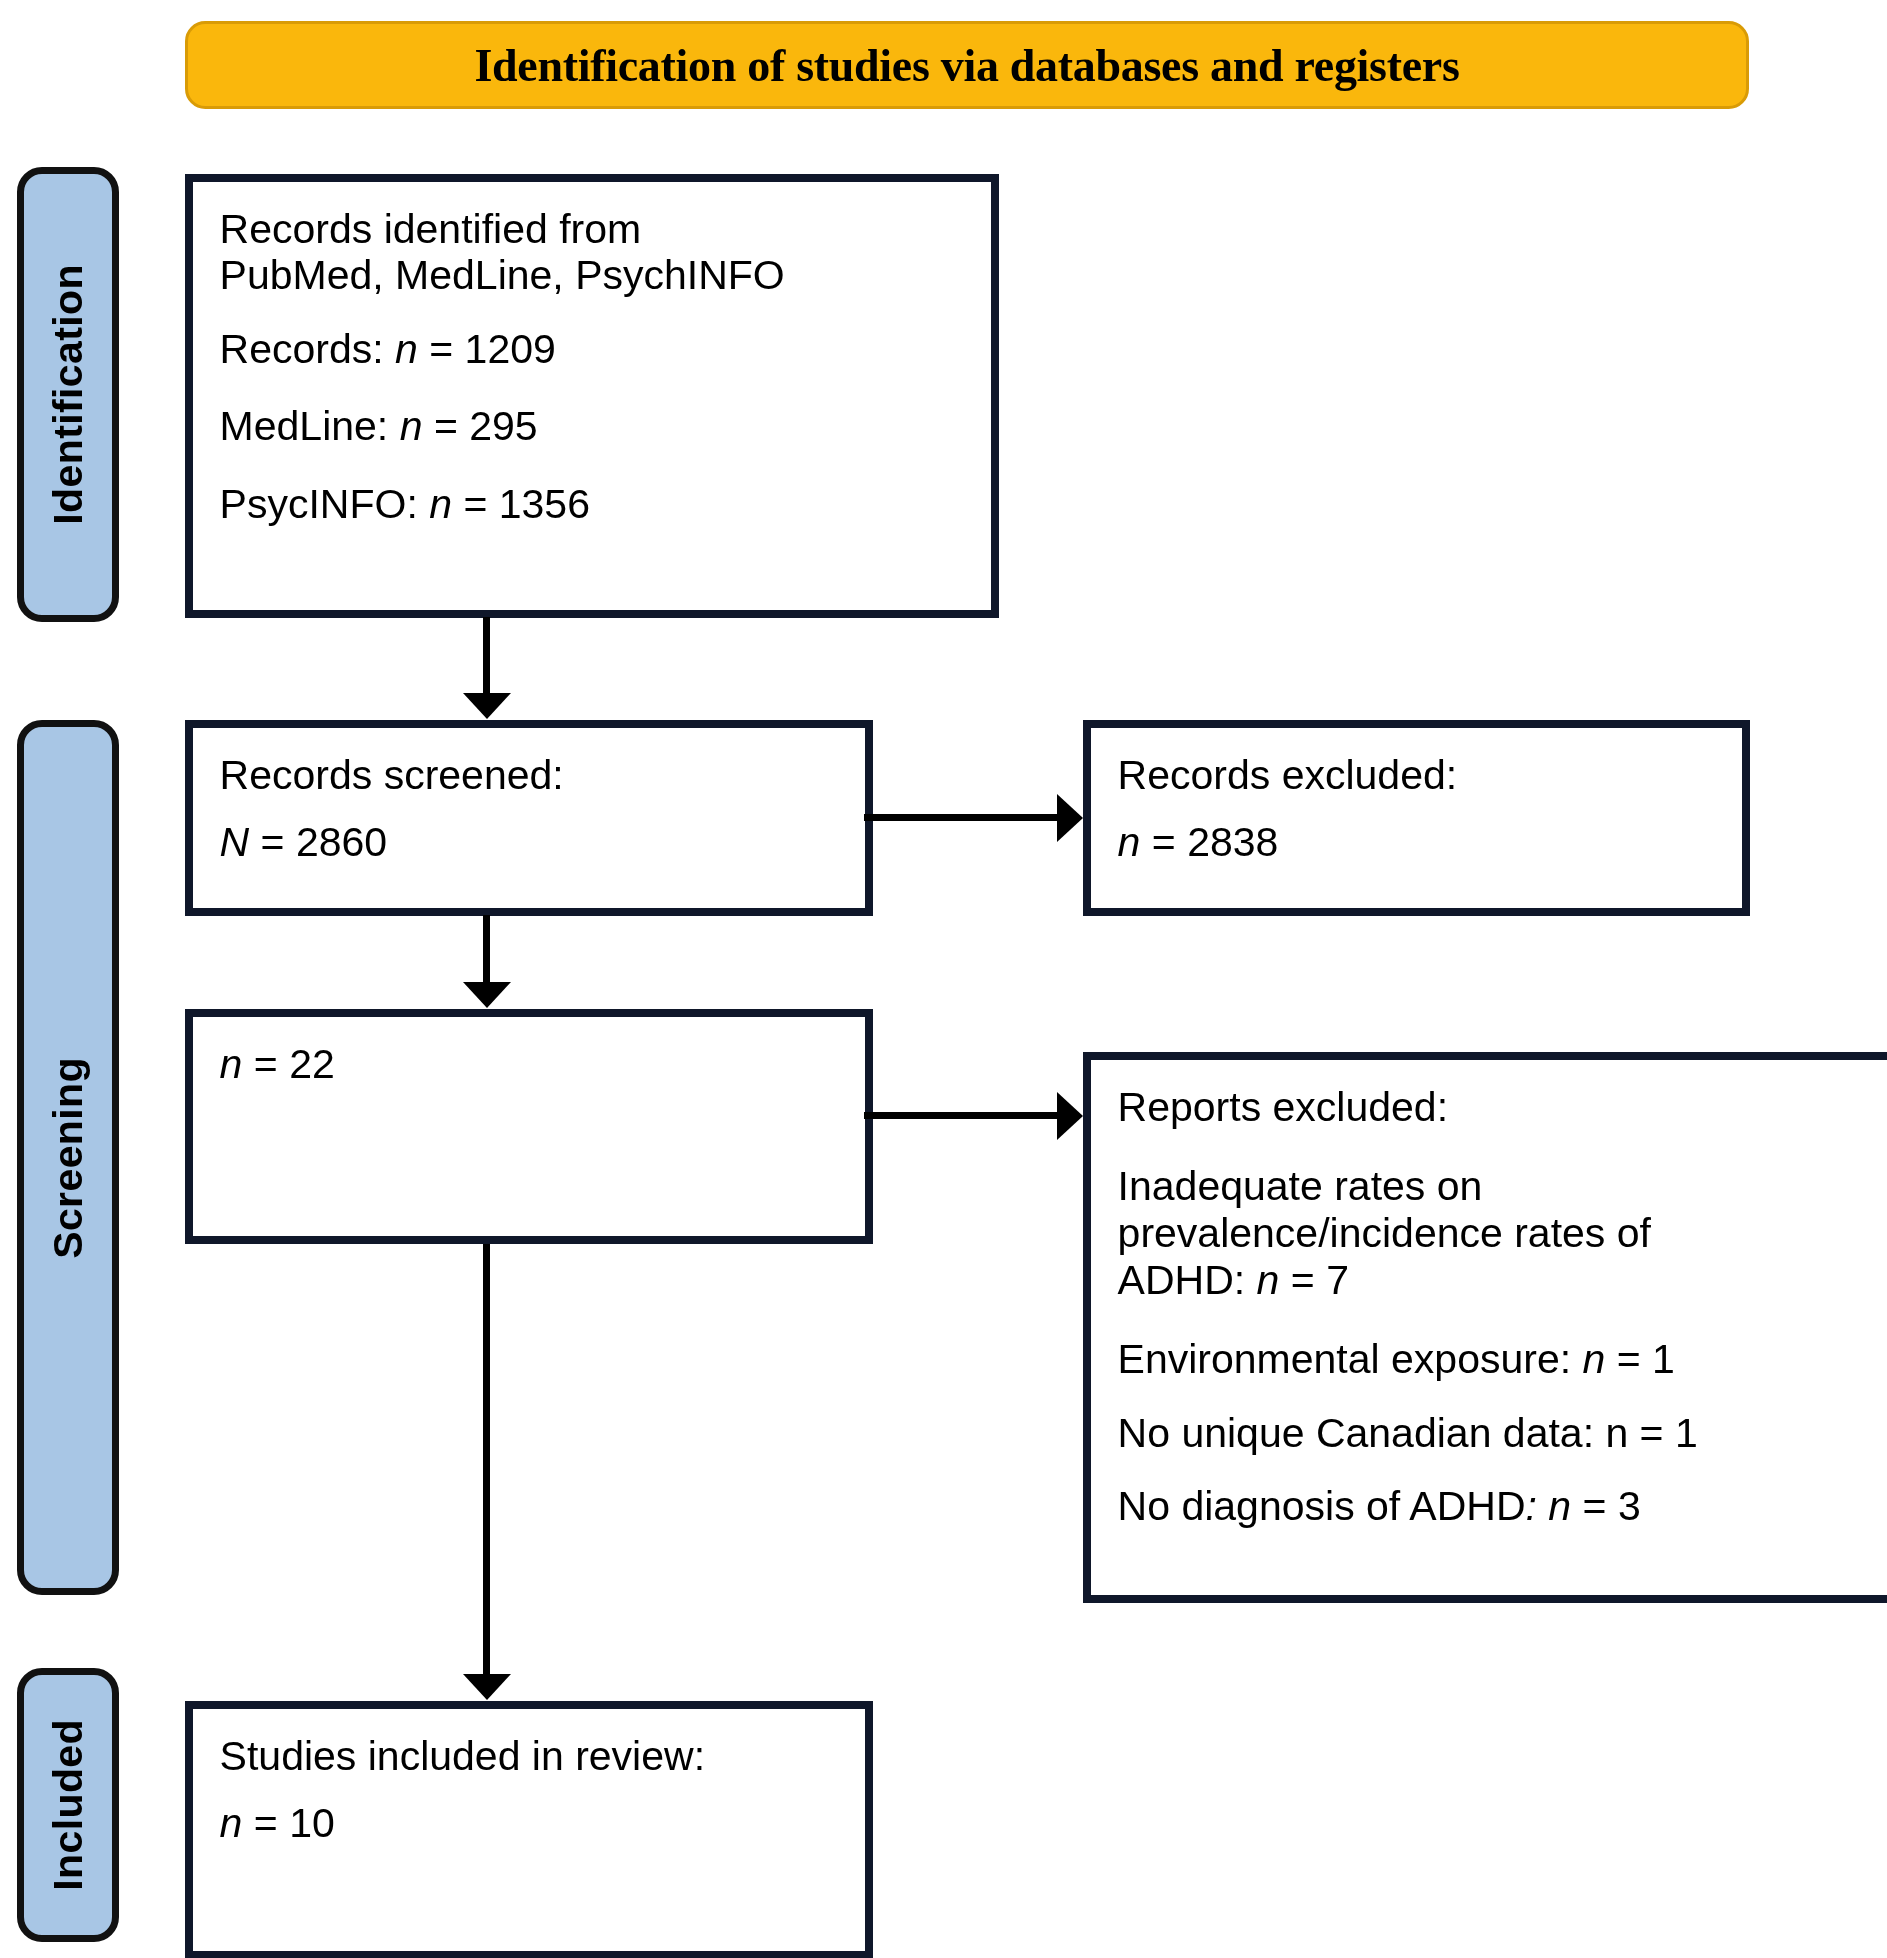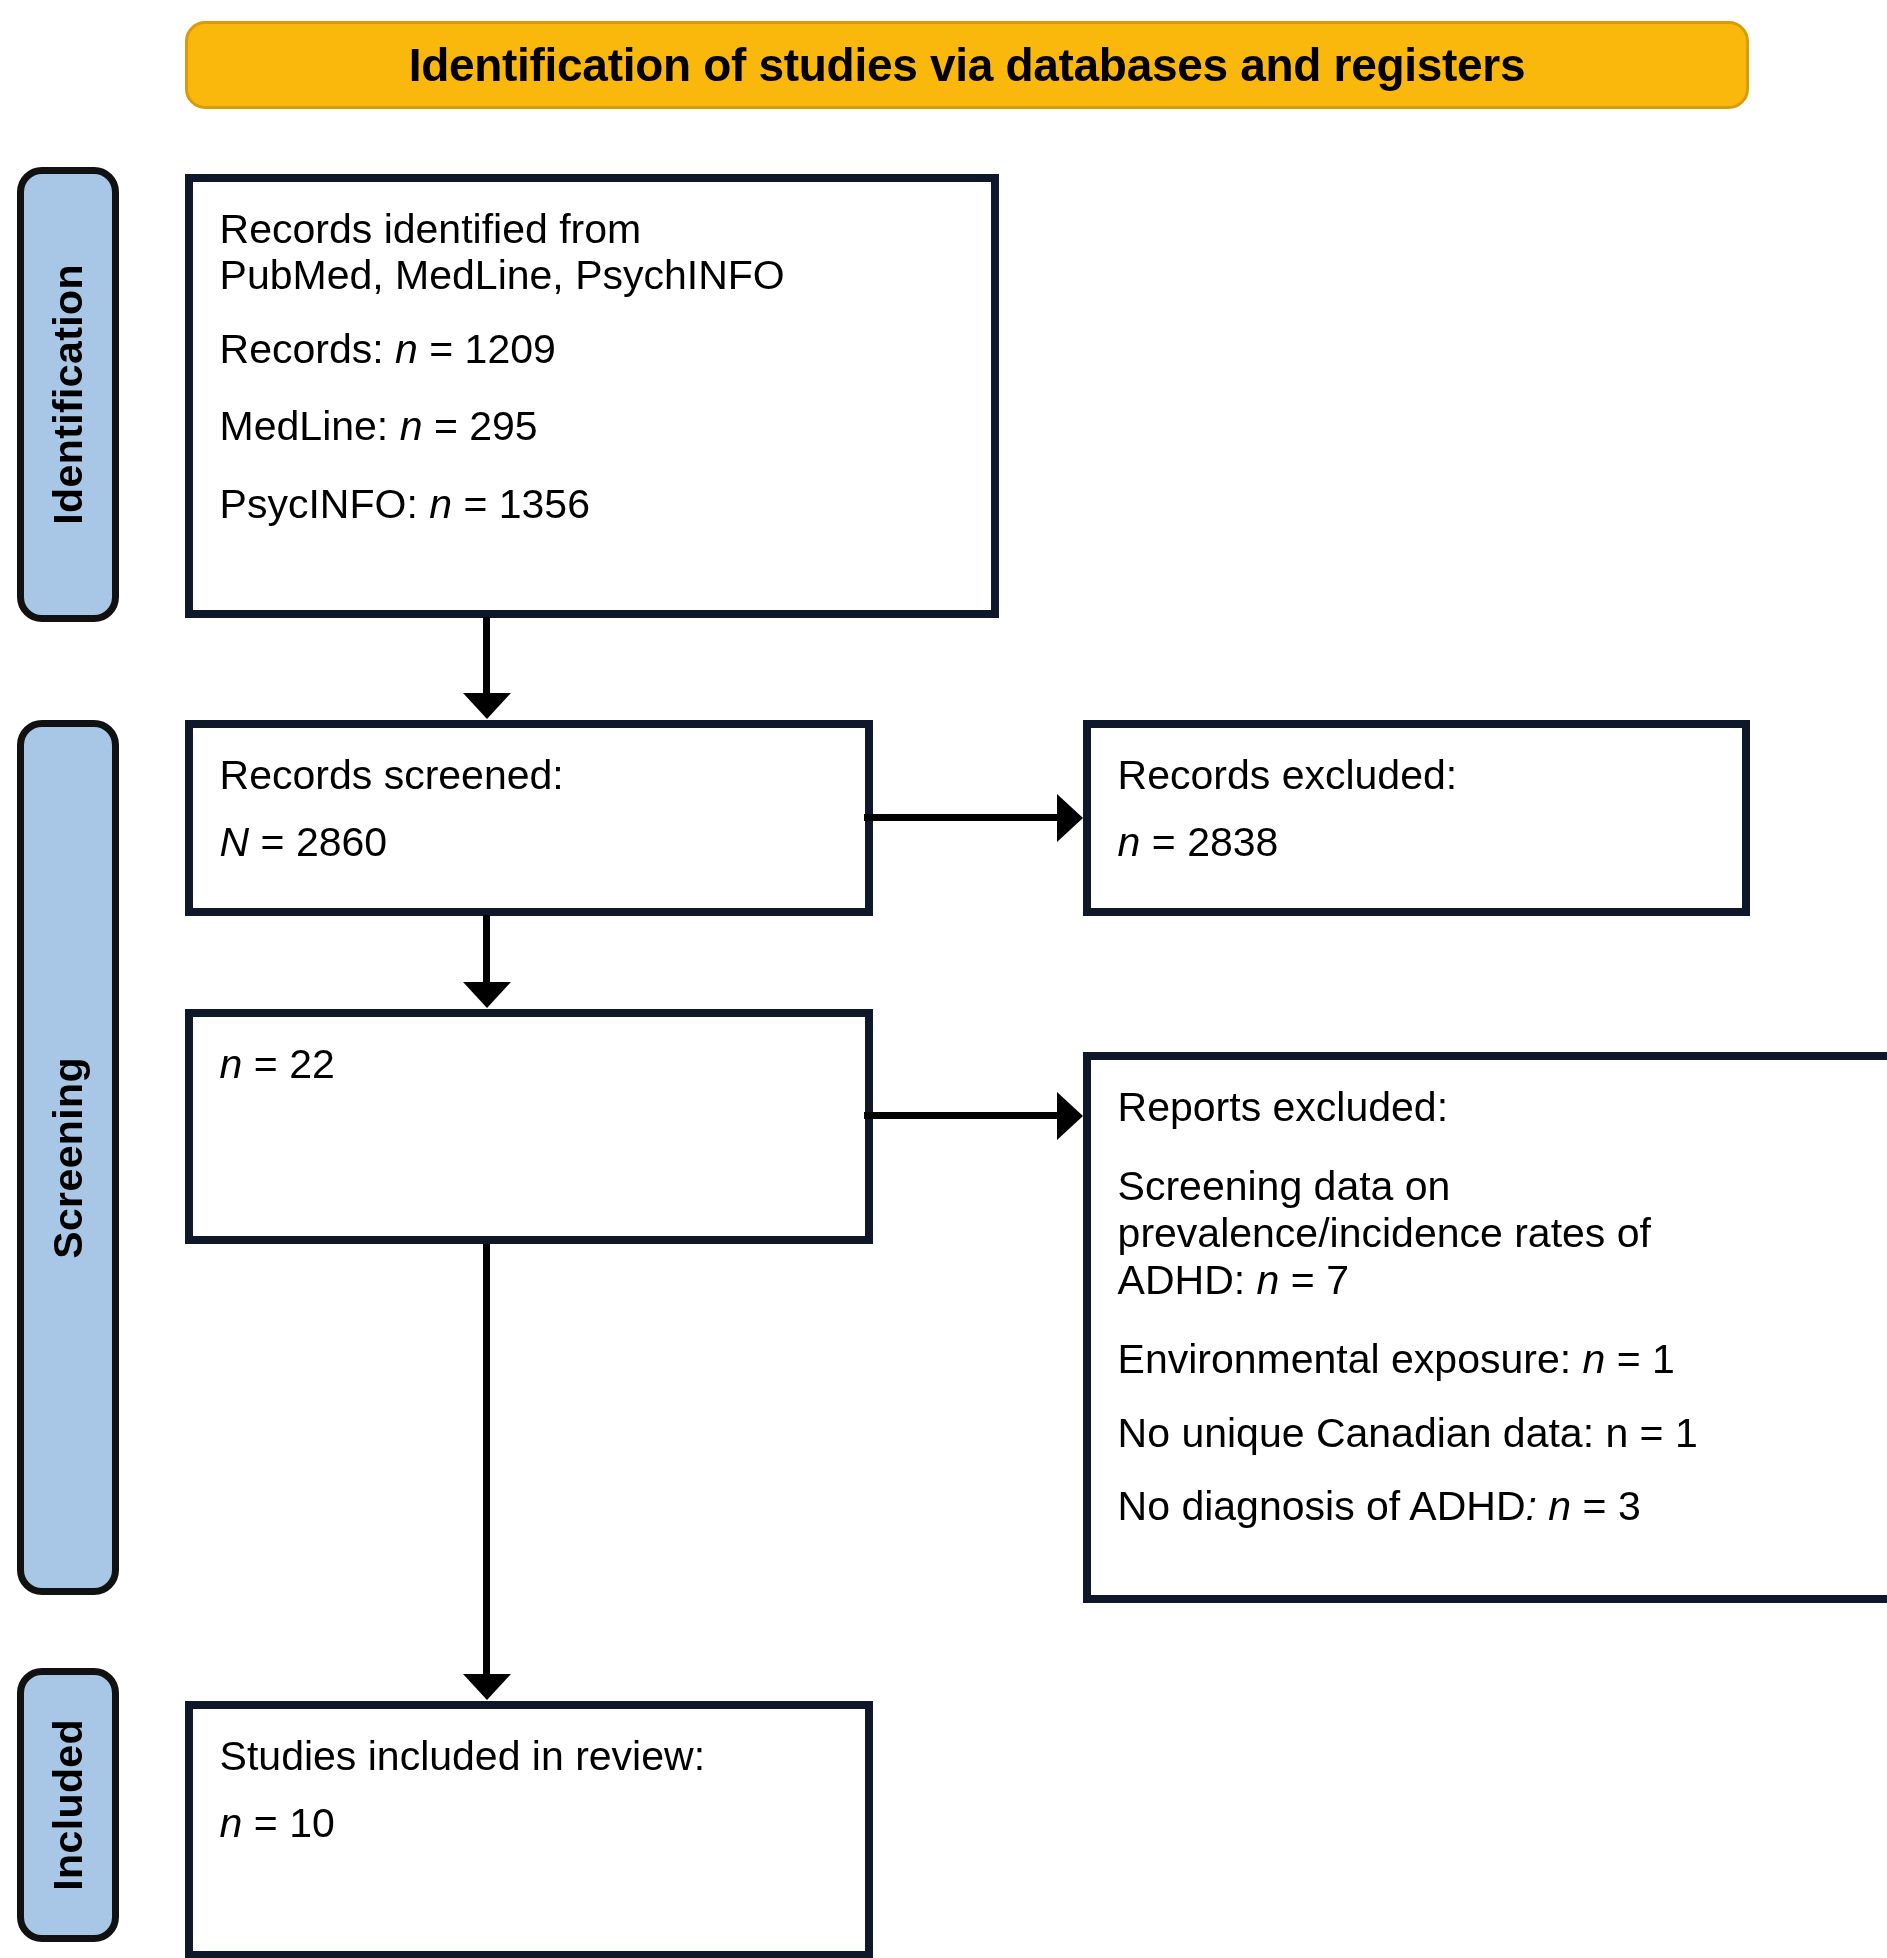--- a/index.html
+++ b/index.html
@@ -25,20 +25,21 @@
     top: 21px;
     width: 1564px;
     height: 88px;
     background: #fab70c;
     border: 3.9px solid #d99b06;
     border-radius: 20.3px;
     box-sizing: border-box;
     display: flex;
     align-items: center;
     justify-content: center;
+    font-family: Liberation Serif, serif;
   }
   .banner-text {
     font-size: 46px;
     font-weight: bold;
     color: #000000;
     letter-spacing: -0.3px;
     white-space: nowrap;
   }
 
   
@@ -198,21 +199,21 @@
     <p>
       <i>n</i>
       <span>= 22</span>
     </p>
   </div>
 
   <div class="box" id="box-rep-excluded">
     <p class="gap">Reports excluded:</p>
 
     <p class="gap">
-      <span>Screening data on</span><br>
+      <span>Inadequate rates on</span><br>
       <span>prevalence/incidence rates of</span><br>
       <span>ADHD:</span>
       <i>n</i>
       <span>= 7</span>
     </p>
 
     <p>
       <span>Environmental exposure:</span>
       <i>n</i>
       <span>= 1</span>

